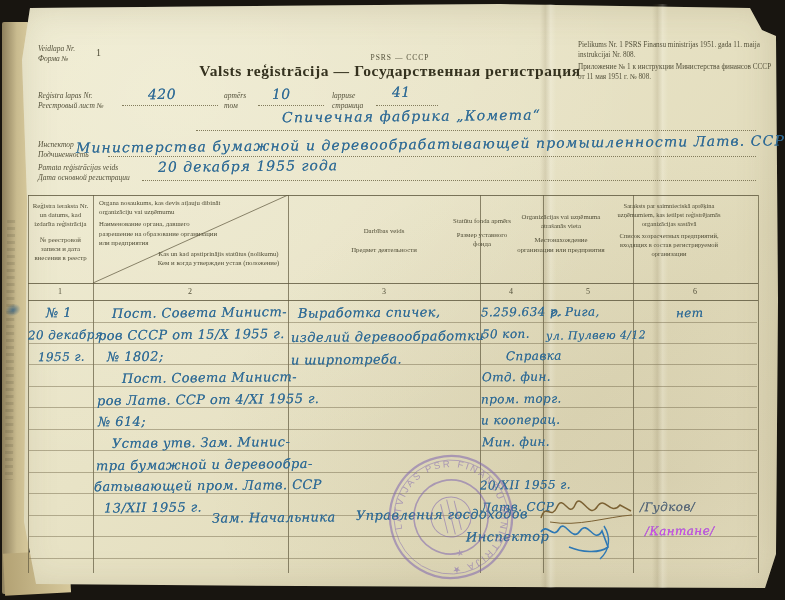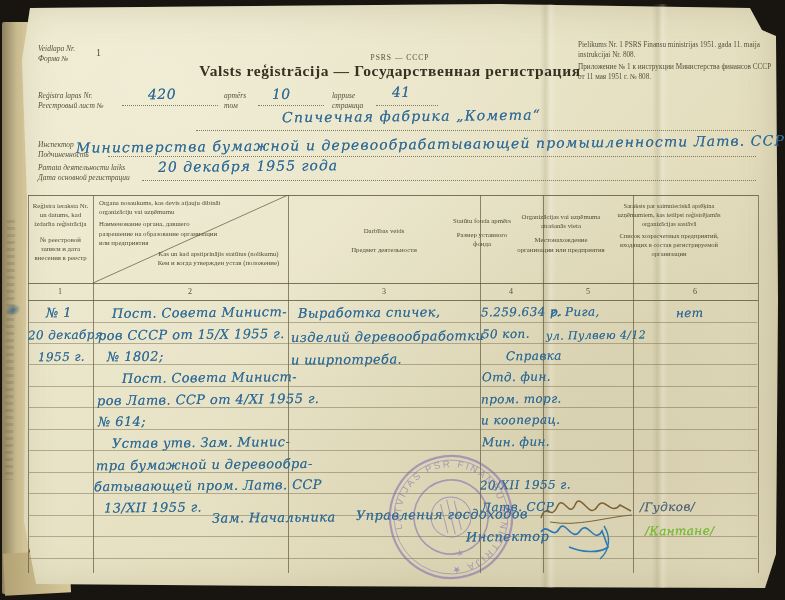--- a/index.html
+++ b/index.html
@@ -86,21 +86,21 @@
     <div class="dots" style="left:196px;top:130px;width:560px;"></div>
 
     <div class="pr lbl" style="left:38px;top:140px;">
       <span>Инспектор</span>
       <span>Подчиненность</span>
     </div>
     <div class="hw" style="left:76px;top:136px;font-size:14px;letter-spacing:1.1px;">Министерства бумажной и деревообрабатывающей промышленности Латв. ССР</div>
     <div class="dots" style="left:108px;top:156px;width:648px;"></div>
 
     <div class="pr lbl" style="left:38px;top:163px;">
-      <span>Pamata деятельности laiks</span>
+      <span>Pamata reģistrācijas veids</span>
       <span>Дата основной регистрации</span>
     </div>
     <div class="hw hw14" style="left:158px;top:158px;letter-spacing:1px;">20 декабря 1955 года</div>
     <div class="dots" style="left:142px;top:180px;width:614px;"></div>
 
     <div class="hline" style="left:28px;top:195px;width:730px;"></div>
     <div class="hline" style="left:28px;top:283px;width:730px;"></div>
     <div class="hline" style="left:28px;top:300px;width:730px;"></div>
     <div class="vline" style="left:28px;"></div>
     <div class="vline" style="left:93px;"></div>
@@ -197,21 +197,21 @@
     <svg class="sig" style="left:538px;top:498px;" width="98" height="28">
       <path d="M3,20 C8,4 13,23 19,9 S31,21 37,7 S51,22 59,9 S72,19 82,7 L93,13" fill="none" stroke="#7b6133" stroke-width="1.5"></path>
       <path d="M12,24 C40,29 68,19 94,17" fill="none" stroke="#7b6133" stroke-width="1"></path>
     </svg>
     <div class="hw signame" style="left:640px;top:500px;font-size:12px;color:#5d6470;">/Гудков/</div>
 
     <svg class="sig" style="left:536px;top:520px;" width="112" height="40">
       <path d="M5,12 C11,2 17,20 23,9 S36,23 44,11 S58,25 66,11 L72,27 C63,34 45,32 33,27" fill="none" stroke="#2e78b4" stroke-width="1.6"></path>
       <path d="M68,6 C75,17 74,30 64,39" fill="none" stroke="#2e78b4" stroke-width="1.4"></path>
     </svg>
-    <div class="hw signame" style="left:645px;top:524px;font-size:12px;color:#84cc16;text-align:right;">/Кантане/</div>
+    <div class="hw signame" style="left:645px;top:524px;font-size:12px;color:#d946ef;text-align:right;">/Кантане/</div>
 
     <svg class="stamp" viewBox="0 0 130 130">
       <defs>
         <path id="ring" d="M15,65 a50,50 0 1,1 100,0 a50,50 0 1,1 -100,0"></path>
       </defs>
       <circle cx="65" cy="65" r="61" fill="none" stroke="#8066b0" stroke-width="2.2"></circle>
       <circle cx="65" cy="65" r="57" fill="none" stroke="#8066b0" stroke-width="0.8"></circle>
       <circle cx="65" cy="65" r="37" fill="none" stroke="#8066b0" stroke-width="1.6"></circle>
       <circle cx="65" cy="65" r="20" fill="none" stroke="#8066b0" stroke-width="1"></circle>
       <line x1="58" y1="50" x2="58" y2="80" stroke="#8066b0" stroke-width="1"></line>

